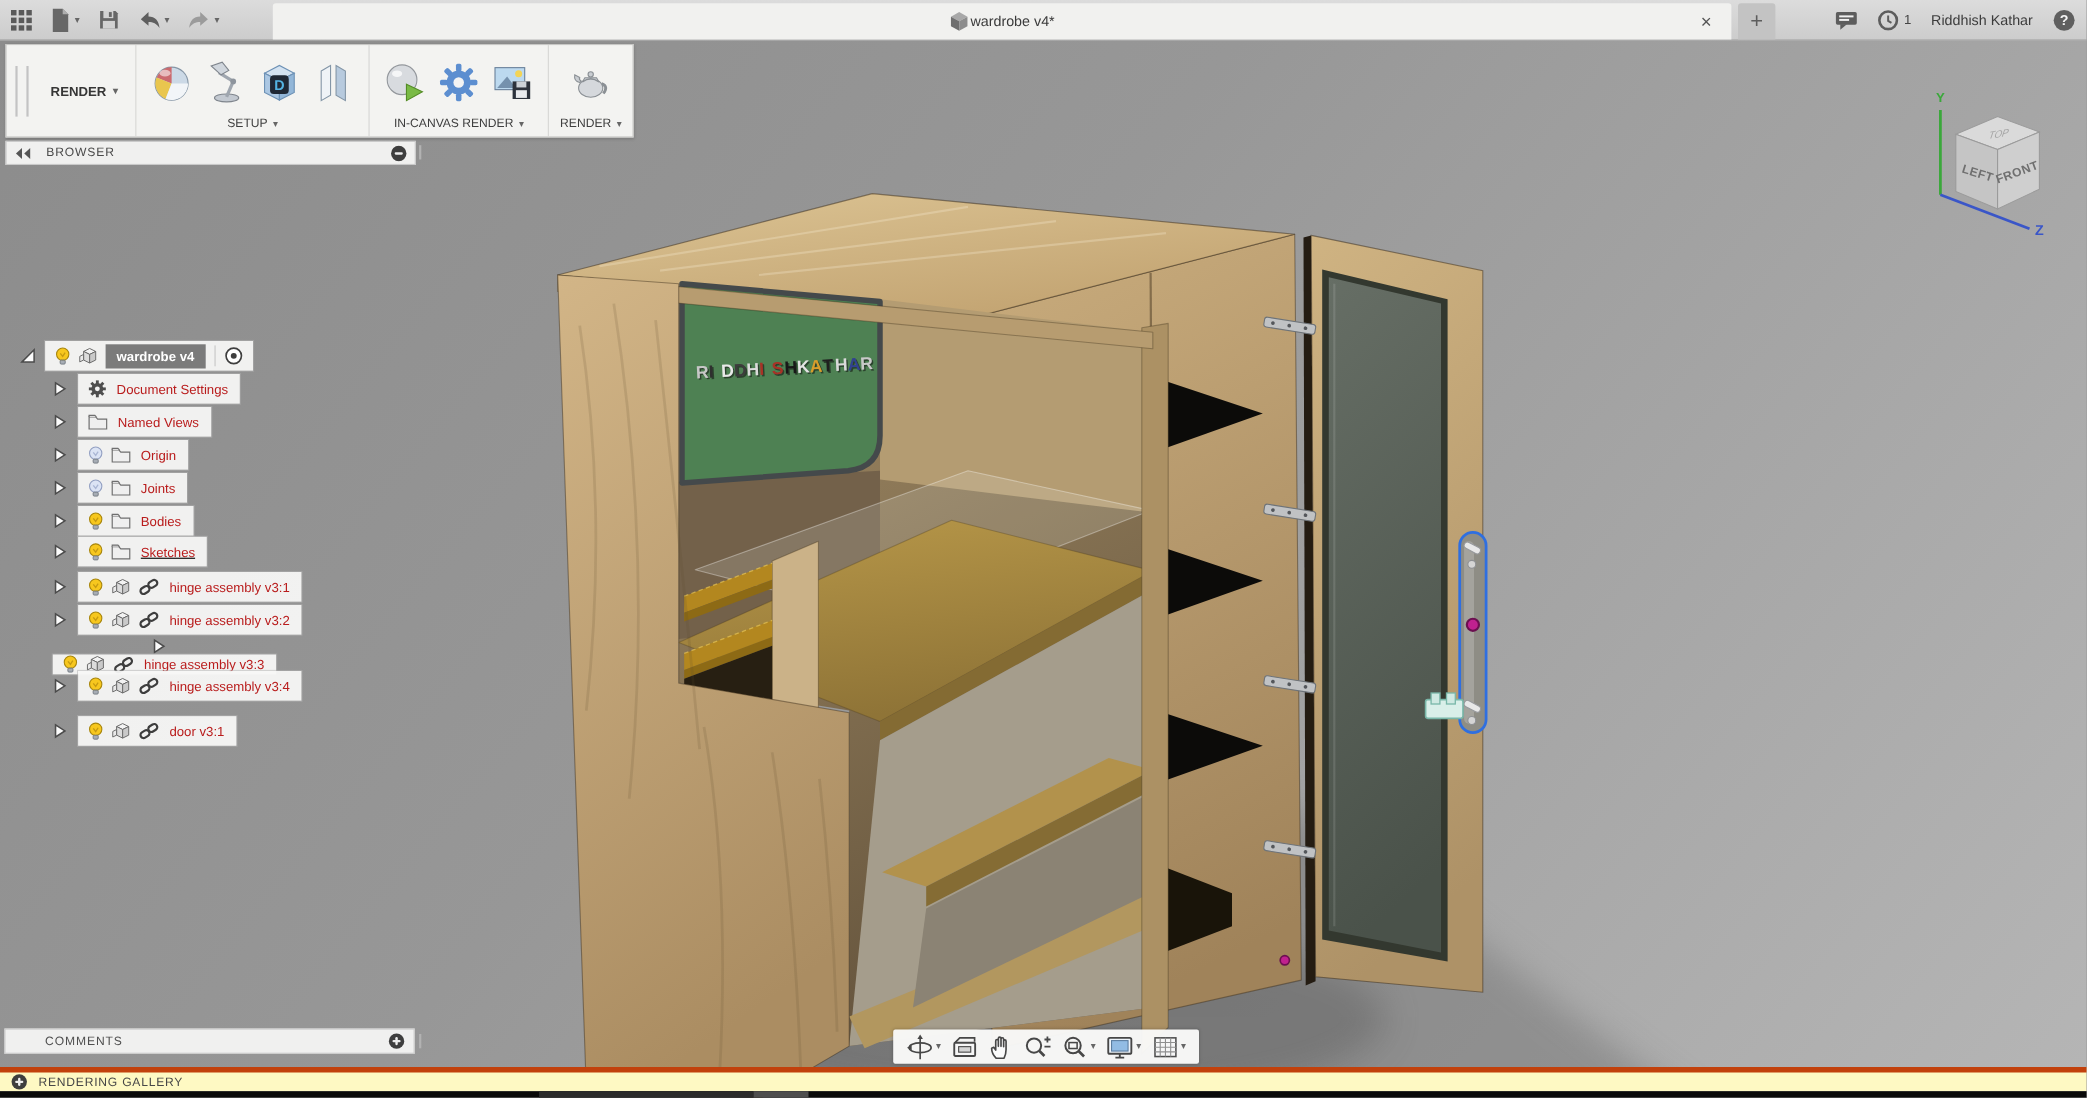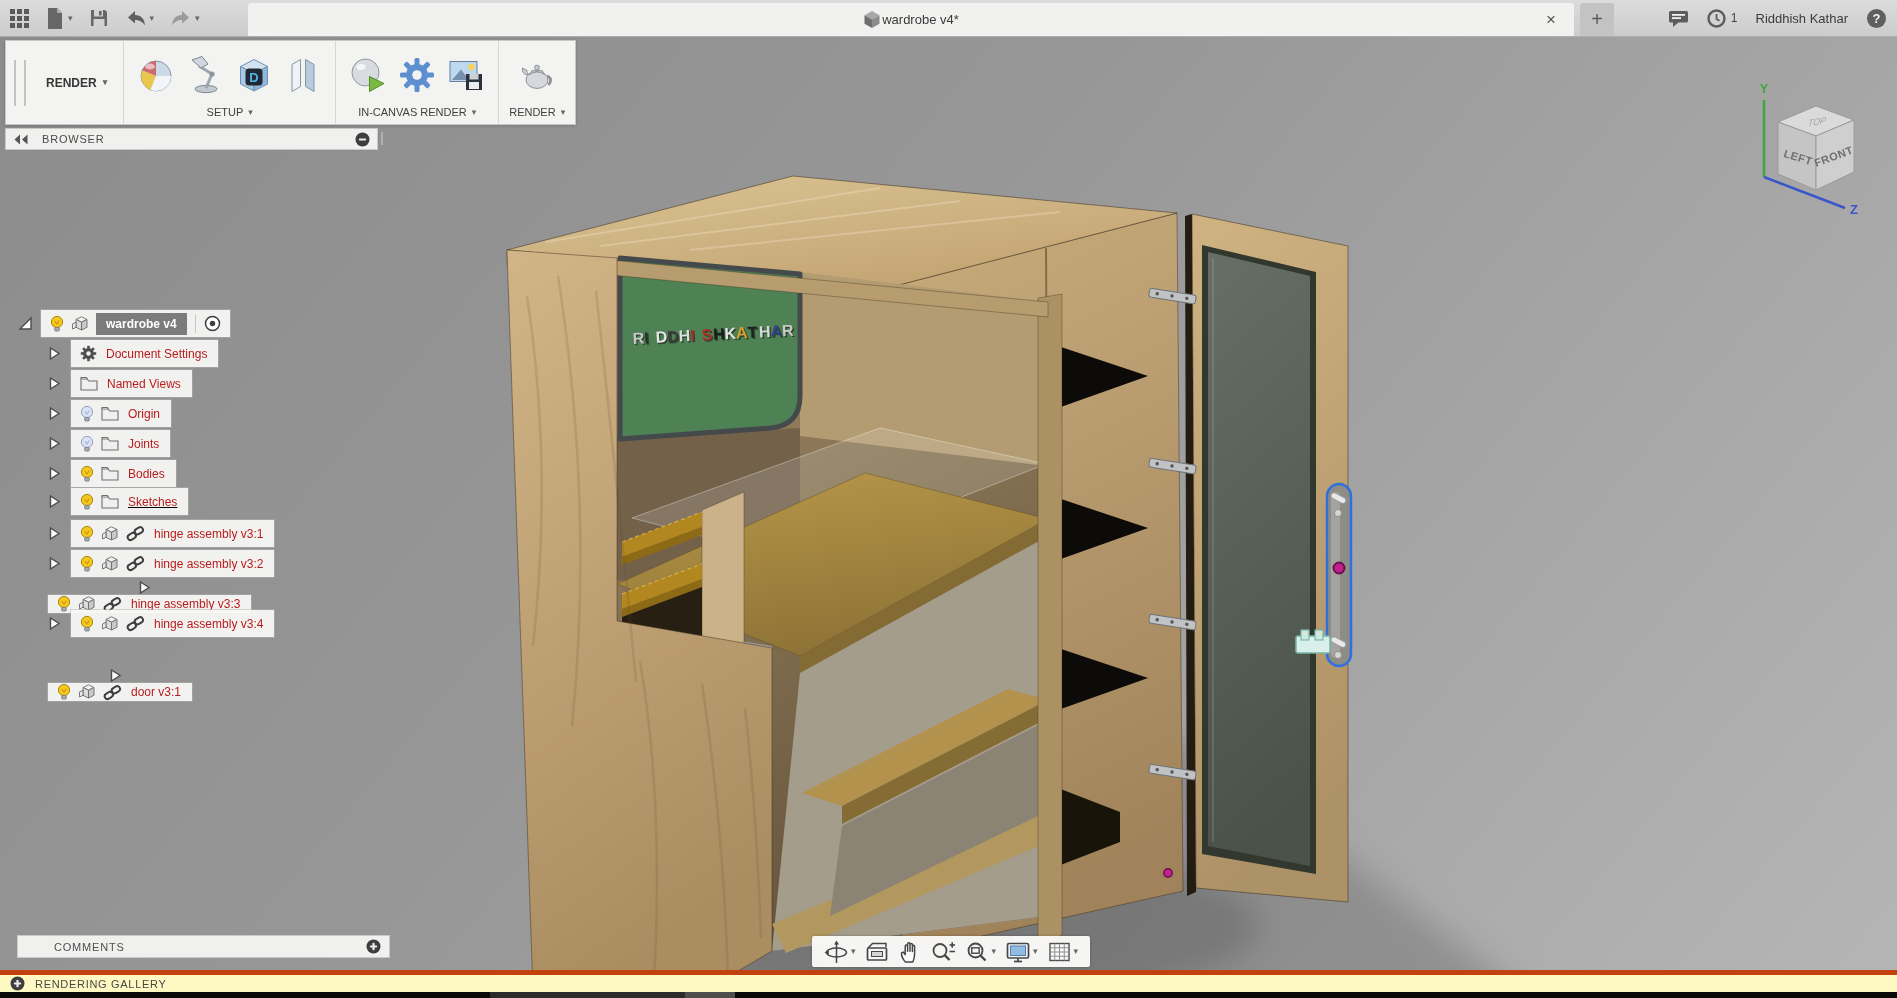--- a/index.html
+++ b/index.html
@@ -63,21 +63,21 @@
     height:27px;padding:0 9px;box-shadow:0 0 0 1px rgba(178,178,178,.5)}
   .row-label{font-size:12px;color:#b91c1c;white-space:nowrap;padding:0 2px}
   .sel-label{font-size:12px;font-weight:bold;color:#fff;background:#7b7b7b;padding:4px 10px;white-space:nowrap}
   .radio-sep{width:1px;height:19px;background:#c6c6c6;margin:0 1px}
 
   
   .navbar{position:absolute;left:812px;top:936px;height:31px;z-index:15;display:flex;align-items:center;
     gap:9px;padding:0 12px;background:rgba(249,249,248,.97);border-radius:2px;
     box-shadow:0 0 3px rgba(0,0,0,.25)}
   .nav-item{display:flex;align-items:center;gap:2px;cursor:pointer}
-  .comments-bar{position:absolute;left:17px;top:935px;width:373px;height:23px;z-index:15;box-sizing:border-box;
+  .comments-bar{position:absolute;left:4px;top:935px;width:373px;height:23px;z-index:15;box-sizing:border-box;
     background:rgba(243,243,242,.97);border:1px solid #c9c9c9;display:flex;align-items:center}
   .comments-bar .ttl{margin-left:36px;font-size:11px;color:#4f4f4f;letter-spacing:.8px;flex:1}
   .comments-bar .ic{margin-right:8px}
   .gallery-bar{position:absolute;left:0;top:970px;width:1897px;height:22px;z-index:18;
     background:#fef9c3;border-top:5px solid #c2410c;display:flex;align-items:center;gap:10px;padding-left:10px;box-sizing:border-box;cursor:pointer}
   .gallery-bar .ttl{font-size:11px;color:#474747;letter-spacing:.7px}
   .strip{position:absolute;left:0;top:992px;width:1897px;height:6px;background:#0a0a0a;z-index:18}
   .strip .s1{position:absolute;left:490px;top:0;width:195px;height:6px;background:#2b2b2b}
   .strip .s2{position:absolute;left:685px;top:0;width:50px;height:6px;background:#4e4e4e}
 </style>
@@ -837,21 +837,21 @@
           <svg width="19" height="17" viewBox="0 0 19 17">
             <g fill="none" stroke="#3e3e3e" stroke-width="2">
               <rect x="1.5" y="8.6" width="8.6" height="5.6" rx="2.8" transform="rotate(-32 5.8 11.4)"></rect>
               <rect x="8.6" y="3" width="8.6" height="5.6" rx="2.8" transform="rotate(-32 12.9 5.8)"></rect>
             </g>
           </svg>
         </span>
         <span class="row-label">hinge assembly v3:4</span>
       </span>
     </div>
-    <div class="brow child" style="top: 520px; flex-direction: column;">
+    <div class="brow child" style="top: 503px;">
       <span class="exp">
         <svg width="13" height="15" viewBox="0 0 13 15">
           <polygon points="2.5,2 11,7.5 2.5,13" fill="#fbfbfb" stroke="#4c4c4c" stroke-width="1.4"></polygon>
         </svg>
       </span>
       <span class="chip">
         <span class="ic">
           <svg width="14" height="18" viewBox="0 0 14 18">
             <circle cx="7" cy="7" r="5.6" fill="#f7c71e" stroke="#a8860c" stroke-width="1"></circle>
             <path d="M4.8 6.2 L7 9 L9.2 5.6" fill="none" stroke="#c79b12" stroke-width="1.2"></path>

